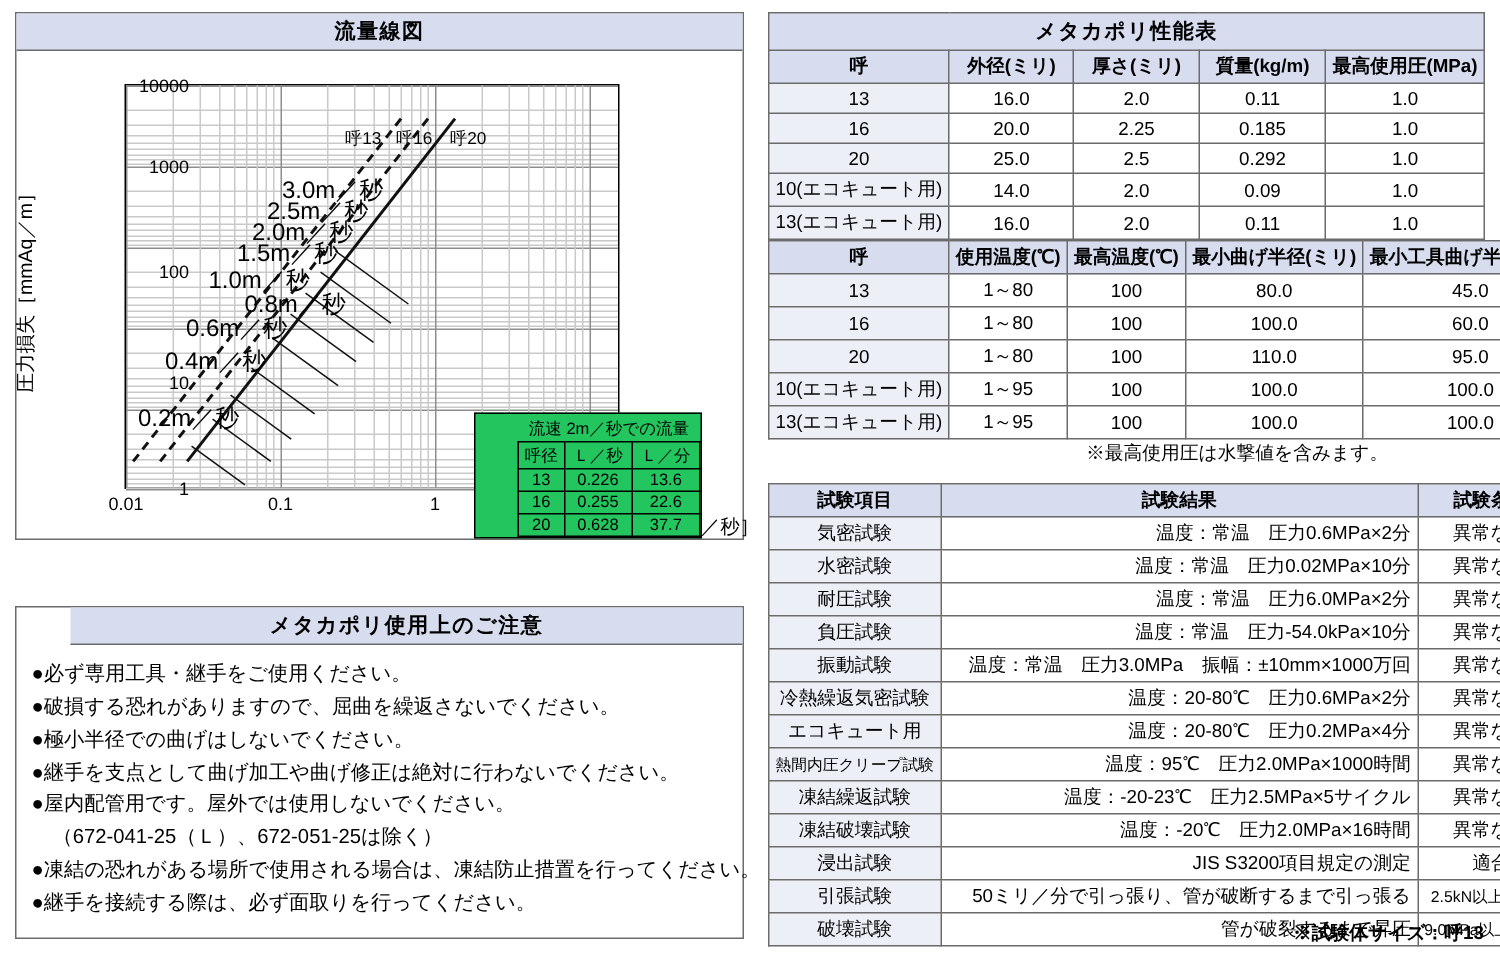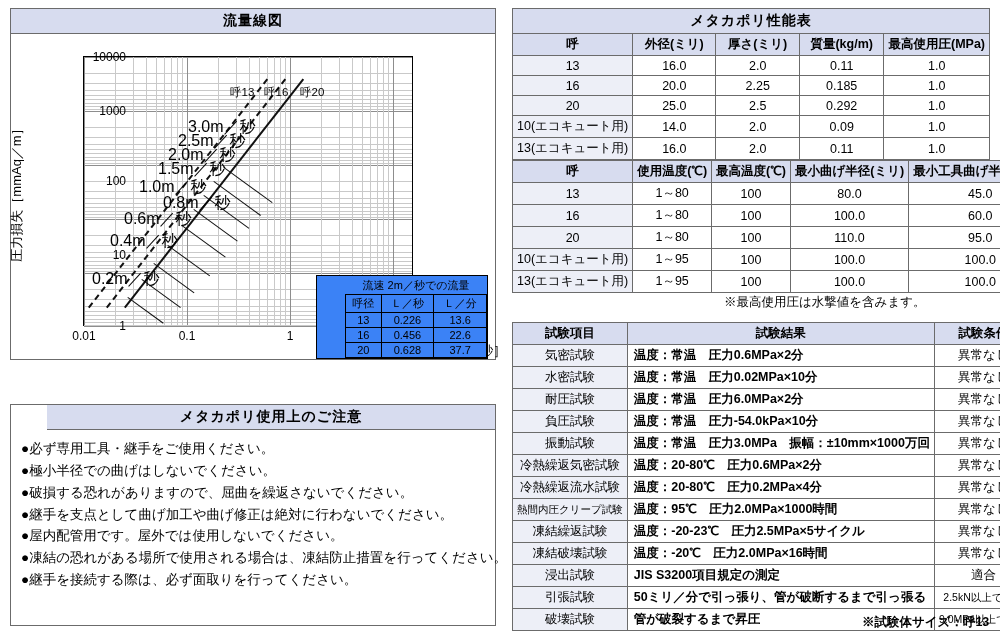--- a/index.html
+++ b/index.html
@@ -41,22 +41,22 @@
     font-size:13px; white-space:nowrap; }
   .xaxis-title { position:absolute; left:410px; top:308px; font-size:13px; white-space:nowrap; }
 
   .diagline { position:absolute; height:0; border-top:2px solid #111; transform-origin:0 0; }
   .diagline.dashed { border-top:2px dashed #111; }
   .tickline { position:absolute; height:0; border-top:1.5px solid #111; transform-origin:0 0; }
 
   .speedlab { position:absolute; font-size:16px; white-space:nowrap; }
   .curvelab { position:absolute; font-size:11.5px; white-space:nowrap; }
 
-  .flowbox { position:absolute; left:232px; top:218px; width:172px;
-     border:1px solid #000; background:#3b82f6; font-size:11px;padding-left:28px; }
+  .flowbox { position:absolute; left:232px; top:218px; width:152px;
+     border:1px solid #000; background:#22c55e; font-size:11px;padding-left:28px; }
   .flowbox .cap { text-align:center; padding:2px 0 1px; }
   .flowbox table { border-collapse:collapse; width:100%;border-radius:30px; }
   .flowbox td, .flowbox th { border:1px solid #000; text-align:center; font-weight:normal;
      padding:1px 0; font-size:11px; }
 
   
   #notes-panel { position:absolute; left:10px; top:404px; width:486px; height:222px;
      border:1px solid #6b6b6b; background:#fff; }
   #notes-panel .panel-title { border:0; border-bottom:1px solid #6b6b6b;margin-left:36px; }
   .notes-body { padding:8px 10px 6px 10px; font-size:13.5px; line-height:1.62; }
@@ -77,21 +77,21 @@
   #spec-table td, #spec-table th { height:20px; }
 
   #bend-table { position:absolute; left:512px; top:160px; width:478px; }
   #bend-table td, #bend-table th { height:20px; }
 
   .note-right { position:absolute; font-size:12.5px; }
 
   #test-table { position:absolute; left:512px; top:322px; width:478px; }
   #test-table td, #test-table th { height:19.5px; }
   #test-table td.item { background:#edeff7; }
-  #test-table td.result { text-align:left; padding-left:6px;font-weight:bold; }
+  #test-table td.result { text-align:right; padding-left:18px; }
   #test-table td.small { font-size:10.5px; }
 </style>
 </head>
 <body>
 
 <div class="page">
 
   <div id="chart-panel">
     <div class="panel-title">流量線図</div>
     <div class="chart-area">
@@ -225,43 +225,44 @@
               <th>Ｌ／秒</th>
               <th>Ｌ／分</th>
             </tr>
             <tr>
               <td>13</td>
               <td>0.226</td>
               <td>13.6</td>
             </tr>
             <tr>
               <td>16</td>
-              <td>0.456</td>
+              <td>0.255</td>
               <td>22.6</td>
             </tr>
             <tr>
               <td>20</td>
               <td>0.628</td>
               <td>37.7</td>
             </tr>
           </tbody>
             </table>
         </div>
       </div>
     </div>
   </div>
 
   <div id="notes-panel">
     <div class="panel-title">メタカポリ使用上のご注意</div>
     <div class="notes-body">
       <div>●必ず専用工具・継手をご使用ください。</div>
+      <div>●破損する恐れがありますので、屈曲を繰返さないでください。</div>
       <div>●極小半径での曲げはしないでください。</div>
-      <div>●破損する恐れがありますので、屈曲を繰返さないでください。</div>
       <div>●継手を支点として曲げ加工や曲げ修正は絶対に行わないでください。</div>
       <div>●屋内配管用です。屋外では使用しないでください。</div>
+      <div class="indent">（672-041-25（Ｌ）、672-051-25は除く）</div>
       <div>●凍結の恐れがある場所で使用される場合は、凍結防止措置を行ってください。</div>
       <div>●継手を接続する際は、必ず面取りを行ってください。</div>
     </div>
   </div>
 
   <table class="grid" id="spec-table">
     <tbody>
         <tr class="title-row">
       <th colspan="5">メタカポリ性能表</th>
     </tr>
@@ -390,21 +391,21 @@
       <td class="item">振動試験</td>
       <td class="result">温度：常温　圧力3.0MPa　振幅：±10mm×1000万回</td>
       <td>異常なし</td>
     </tr>
     <tr>
       <td class="item">冷熱繰返気密試験</td>
       <td class="result">温度：20-80℃　圧力0.6MPa×2分</td>
       <td>異常なし</td>
     </tr>
     <tr>
-      <td class="item">冷熱繰返流水試験</td>
+      <td class="item">エコキュート用</td>
       <td class="result">温度：20-80℃　圧力0.2MPa×4分</td>
       <td>異常なし</td>
     </tr>
     <tr>
       <td class="item small">熱間内圧クリープ試験</td>
       <td class="result">温度：95℃　圧力2.0MPa×1000時間</td>
       <td>異常なし</td>
     </tr>
     <tr>
       <td class="item">凍結繰返試験</td>

